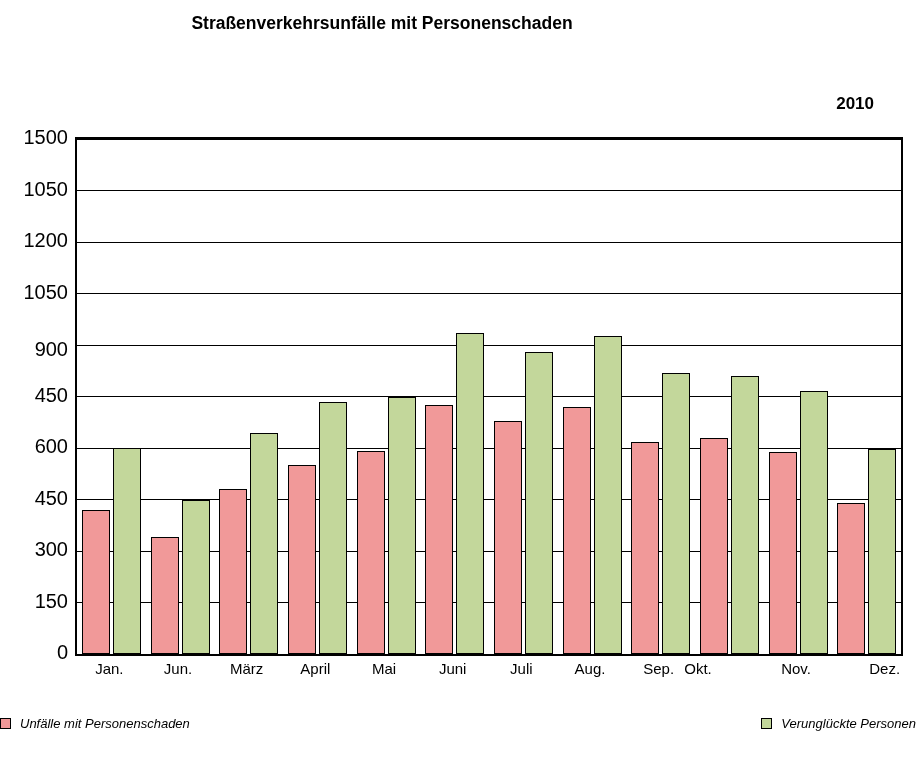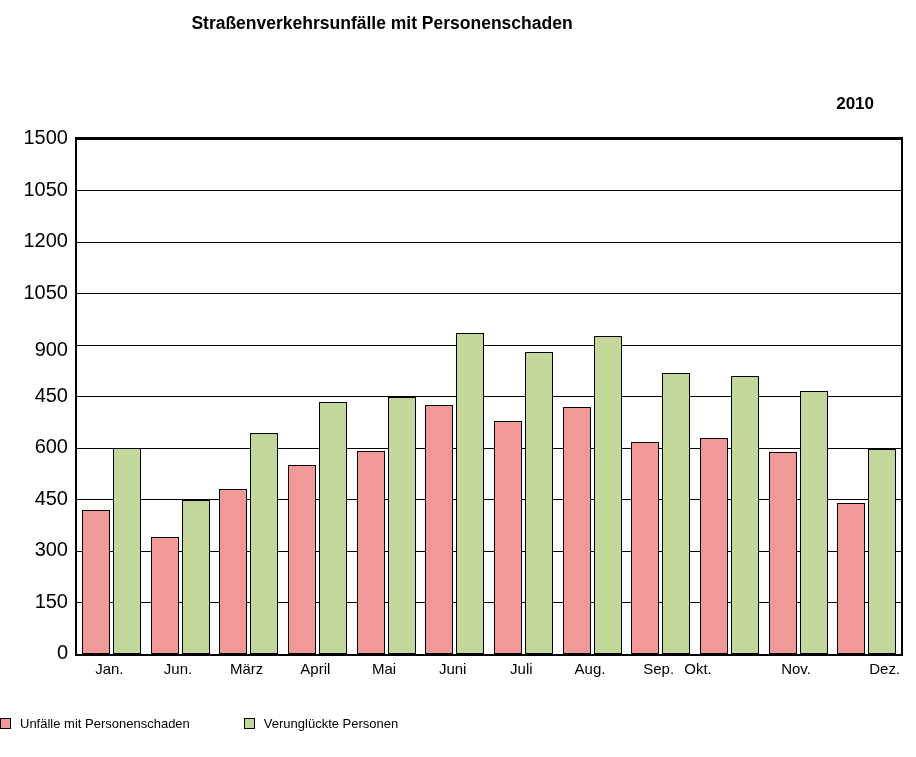--- a/index.html
+++ b/index.html
@@ -95,24 +95,25 @@
     transform: translateX(-50%);
     white-space: nowrap;
   }
   
   #legend {
     position: absolute;
     left: 0;
     top: 716px;
     width: 916px;
     display: flex;
-    justify-content: flex-start;
+    justify-content: space-between;
     align-items: center;
     gap: 54px;
     font-size: 13px;
+    font-style: italic;
   }
   .legend-item {
     display: flex;
     align-items: center;
     gap: 9px;
   }
   .legend-swatch {
     width: 11px;
     height: 11px;
     border: 1px solid #000000;

